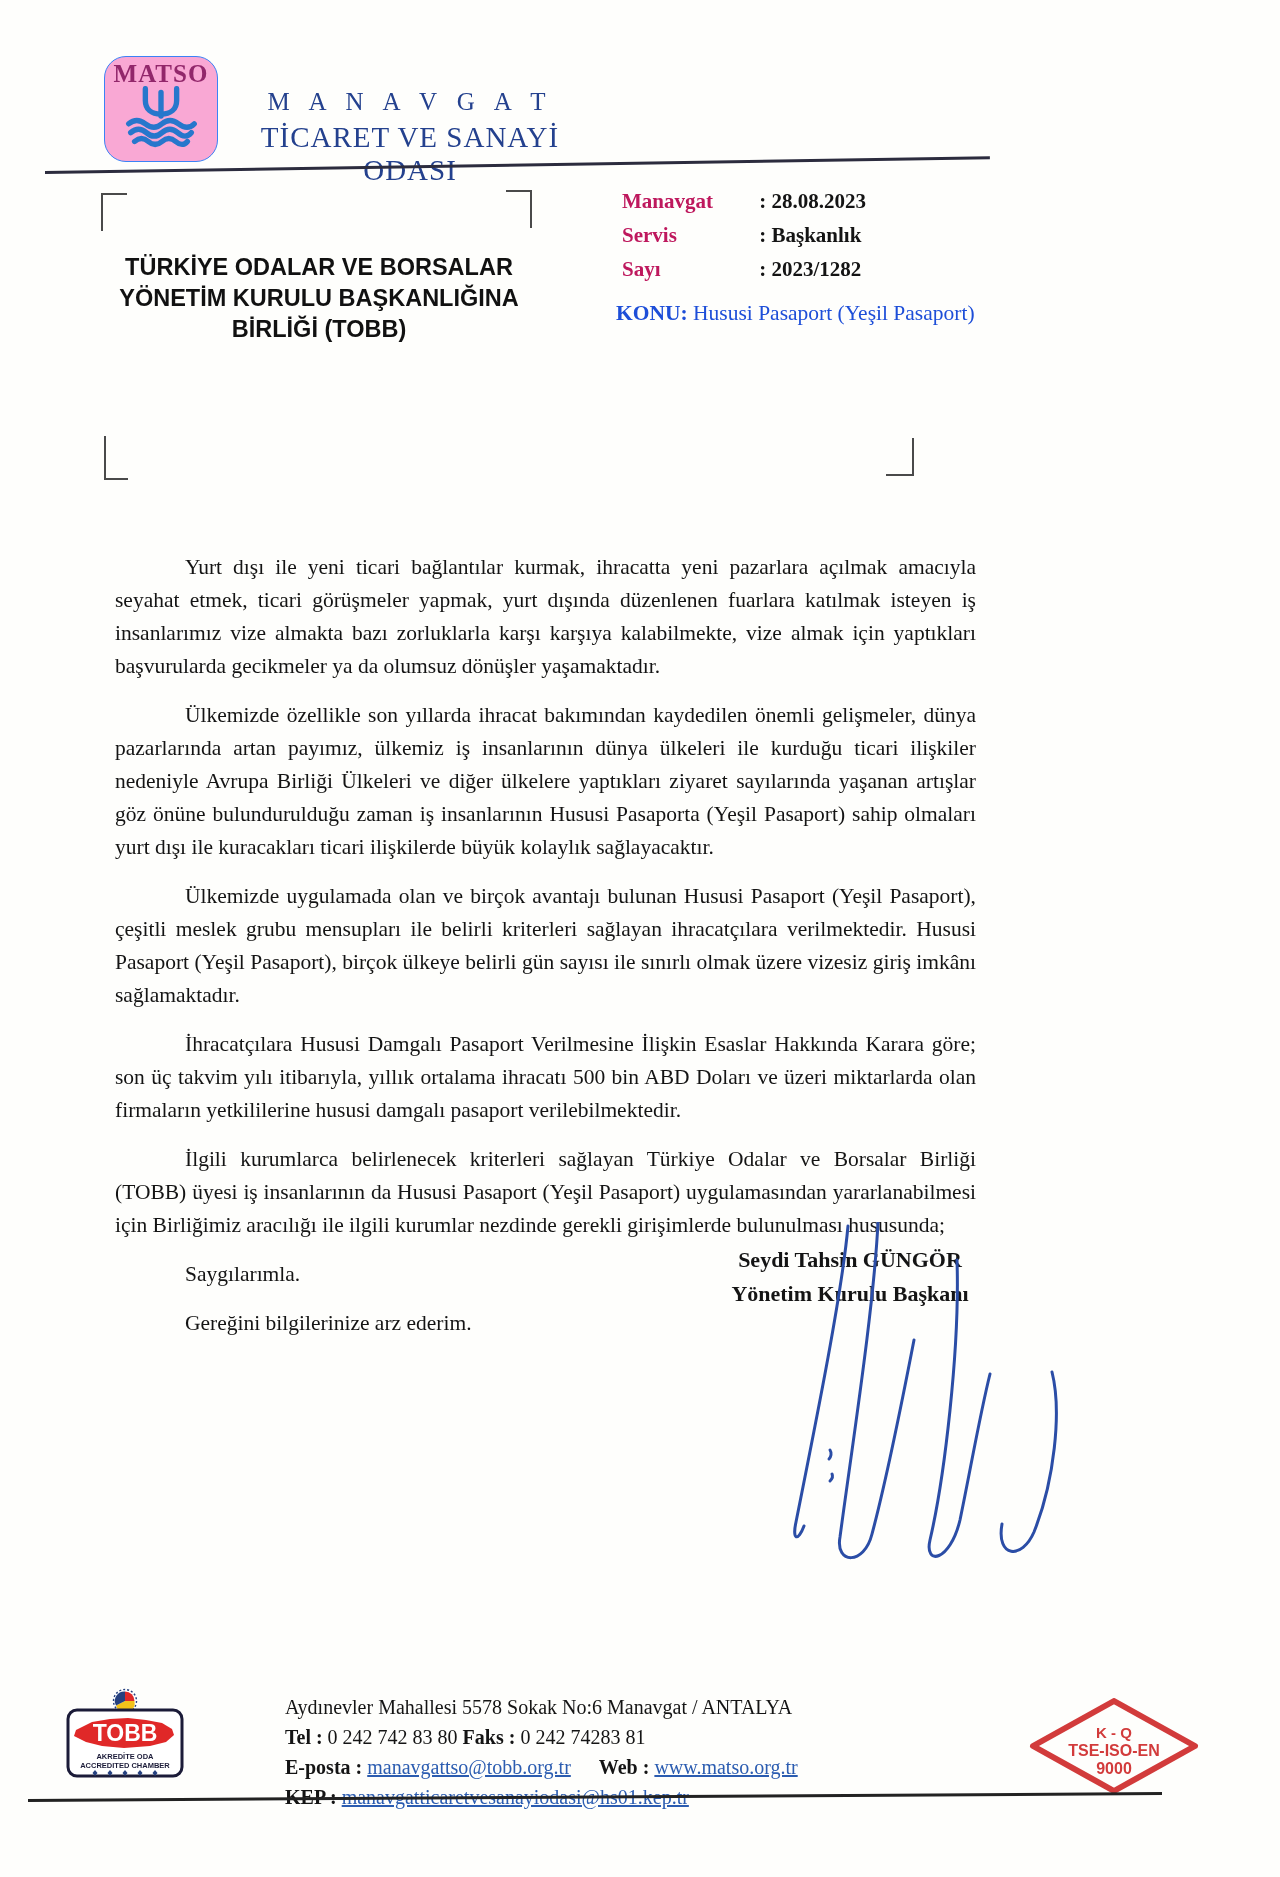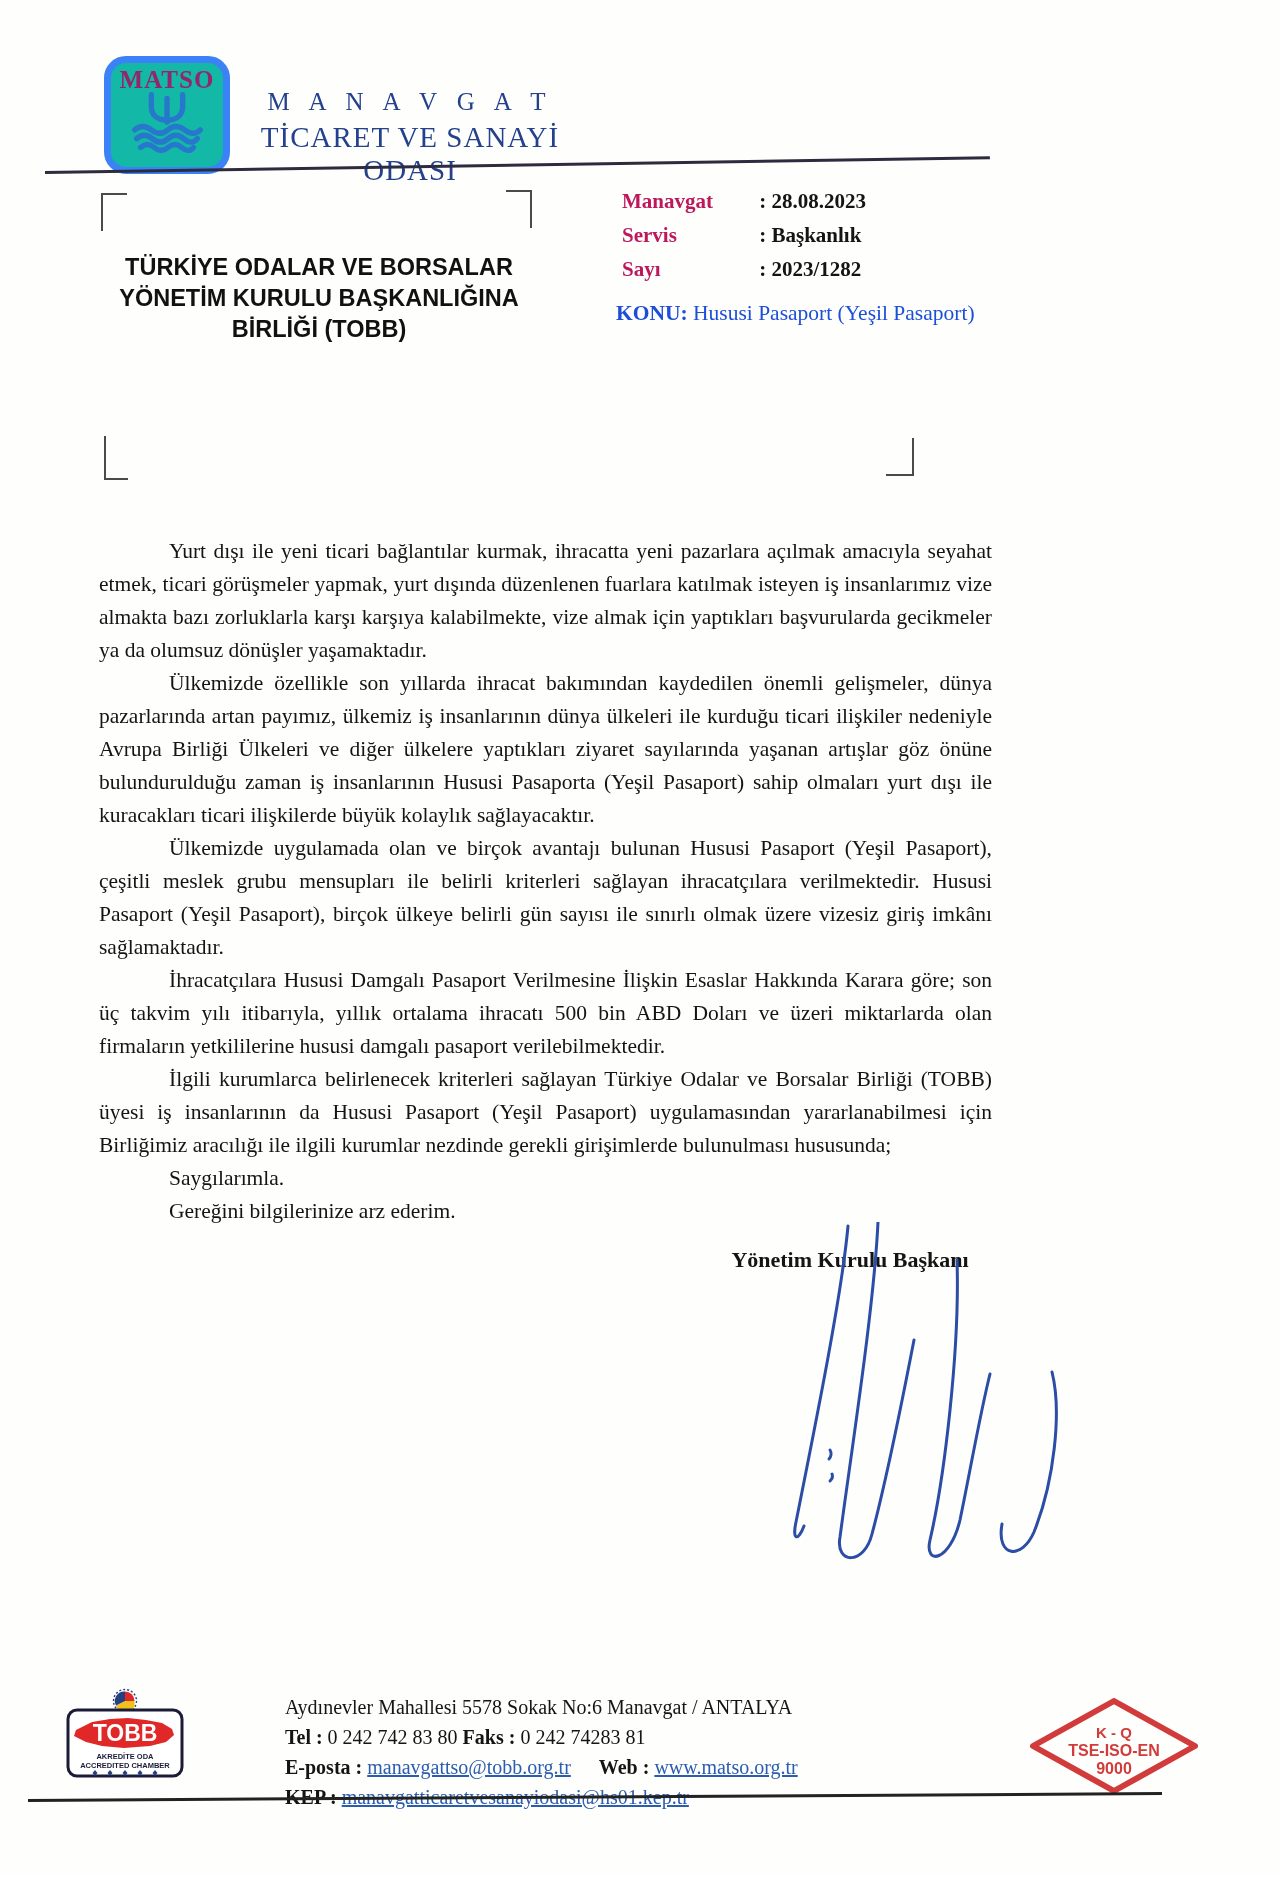--- a/index.html
+++ b/index.html
@@ -3,21 +3,21 @@
 <meta charset="utf-8">
 <style>
   html,body{margin:0;padding:0;background:#e8e8e6;}
   .page{
     position:relative;width:1280px;height:1877px;background:#fefefc;
     font-family:"Liberation Serif", serif;color:#1a1a1a;overflow:hidden;
     box-shadow:0 0 6px rgba(0,0,0,.25);
   }
   
   .matso-logo{position:absolute;left:104px;top:56px;width:112px;height:104px;
-    border:7px solid #3b82f6;border-radius:22px;background:#14b8a6;
+    border:1px solid #3b82f6;border-radius:22px;background:#f9a8d4;
     display:flex;flex-direction:column;align-items:center;justify-content:flex-start;}
   .matso-text{font-family:"Liberation Serif",serif;font-weight:bold;font-size:25px;
     color:#92276b;letter-spacing:1px;margin-top:4px;line-height:1;}
   .org-title{position:absolute;left:215px;top:88px;width:390px;text-align:center;color:#24418e;}
   .org-title .t1{font-size:25px;letter-spacing:7px;font-weight:500;}
   .org-title .t2{font-size:29px;margin-top:5px;letter-spacing:1px;}
   .header-rule{position:absolute;left:45px;top:171px;width:945px;height:3px;background:#2c2c3e;
     transform:rotate(-0.9deg);transform-origin:left center;}
   
   .mark{position:absolute;}
@@ -30,21 +30,21 @@
     font-family:"Liberation Sans",sans-serif;font-weight:bold;font-size:23.5px;line-height:31px;color:#111;}
   
   .meta{position:absolute;left:622px;top:184px;font-size:21px;font-weight:bold;line-height:34px;}
   .meta-label{display:inline-block;width:132px;color:#be185d;}
   .meta-value{color:#141414;}
   
   .subject{position:absolute;left:616px;top:297px;width:386px;font-size:21.5px;line-height:33px;color:#1d4ed8;}
   .subject .lbl{font-weight:bold;}
   
   .body{position:absolute;left:99px;top:535px;width:893px;font-size:21.5px;line-height:33px;color:#141414;}
-  .body p{margin:0;text-align:justify;text-indent:70px;}
+  .body p{margin:16px;text-align:justify;text-indent:70px;}
   .body .noj{text-align:left;}
   
   .sig-block{position:absolute;left:700px;top:1243px;width:300px;text-align:center;
     font-weight:bold;font-size:22px;line-height:34px;color:#141414;}
   .sig-svg{position:absolute;left:752px;top:1222px;width:330px;height:350px;pointer-events:none;}
   
   .footer-contact{position:absolute;left:285px;top:1692px;font-size:20px;line-height:30px;color:#141414;}
   .footer-contact b{font-weight:bold;}
   .lnk{color:#2b5cb0;text-decoration:underline;}
   .gap{display:inline-block;width:28px;}
@@ -112,20 +112,21 @@
     <p>Yurt dışı ile yeni ticari bağlantılar kurmak, ihracatta yeni pazarlara açılmak amacıyla seyahat etmek, ticari görüşmeler yapmak, yurt dışında düzenlenen fuarlara katılmak isteyen iş insanlarımız vize almakta bazı zorluklarla karşı karşıya kalabilmekte, vize almak için yaptıkları başvurularda gecikmeler ya da olumsuz dönüşler yaşamaktadır.</p>
     <p>Ülkemizde özellikle son yıllarda ihracat bakımından kaydedilen önemli gelişmeler, dünya pazarlarında artan payımız, ülkemiz iş insanlarının dünya ülkeleri ile kurduğu ticari ilişkiler nedeniyle Avrupa Birliği Ülkeleri ve diğer ülkelere yaptıkları ziyaret sayılarında yaşanan artışlar göz önüne bulundurulduğu zaman iş insanlarının Hususi Pasaporta (Yeşil Pasaport) sahip olmaları yurt dışı ile kuracakları ticari ilişkilerde büyük kolaylık sağlayacaktır.</p>
     <p>Ülkemizde uygulamada olan ve birçok avantajı bulunan Hususi Pasaport (Yeşil Pasaport), çeşitli meslek grubu mensupları ile belirli kriterleri sağlayan ihracatçılara verilmektedir. Hususi Pasaport (Yeşil Pasaport), birçok ülkeye belirli gün sayısı ile sınırlı olmak üzere vizesiz giriş imkânı sağlamaktadır.</p>
     <p>İhracatçılara Hususi Damgalı Pasaport Verilmesine İlişkin Esaslar Hakkında Karara göre; son üç takvim yılı itibarıyla, yıllık ortalama ihracatı 500 bin ABD Doları ve üzeri miktarlarda olan firmaların yetkililerine hususi damgalı pasaport verilebilmektedir.</p>
     <p>İlgili kurumlarca belirlenecek kriterleri sağlayan Türkiye Odalar ve Borsalar Birliği (TOBB) üyesi iş insanlarının da Hususi Pasaport (Yeşil Pasaport) uygulamasından yararlanabilmesi için Birliğimiz aracılığı ile ilgili kurumlar nezdinde gerekli girişimlerde bulunulması hususunda;</p>
     <p class="noj">Saygılarımla.</p>
     <p class="noj">Gereğini bilgilerinize arz ederim.</p>
   </div>
 
   <div class="sig-block">
+    <div>Seydi Tahsin GÜNGÖR</div>
     <div>Yönetim Kurulu Başkanı</div>
   </div>
   <svg class="sig-svg" viewBox="0 0 330 350" fill="none">
     <g stroke="#2b4da6" stroke-width="3" stroke-linecap="round" fill="none">
       <path d="M96,4 C90,70 66,190 44,300 C40,318 46,320 52,304"></path>
       <path d="M126,0 C122,85 100,225 88,315 C83,342 112,344 120,312 C136,252 150,180 162,118"></path>
       <path d="M205,38 C208,128 192,258 178,318 C172,344 198,340 208,298 C218,250 228,192 238,152"></path>
       <path d="M300,150 C310,190 302,260 282,310 C270,338 244,336 250,302"></path>
       <path d="M78,228 c2,3 1,7 -1,9"></path>
       <path d="M80,252 c1,2 0,5 -2,7"></path>

